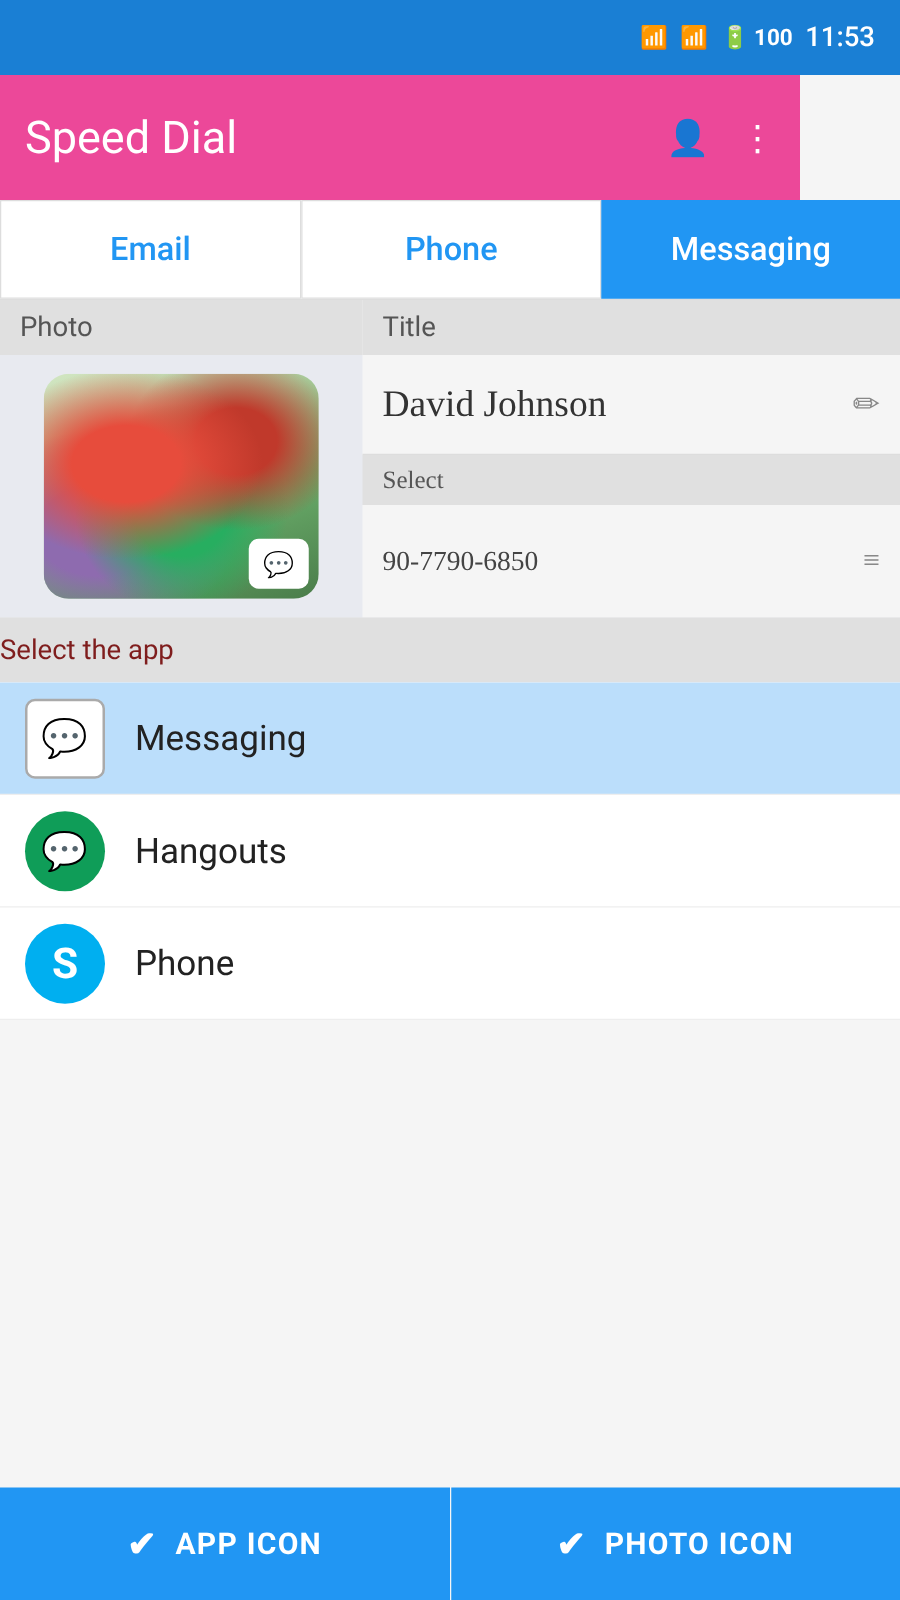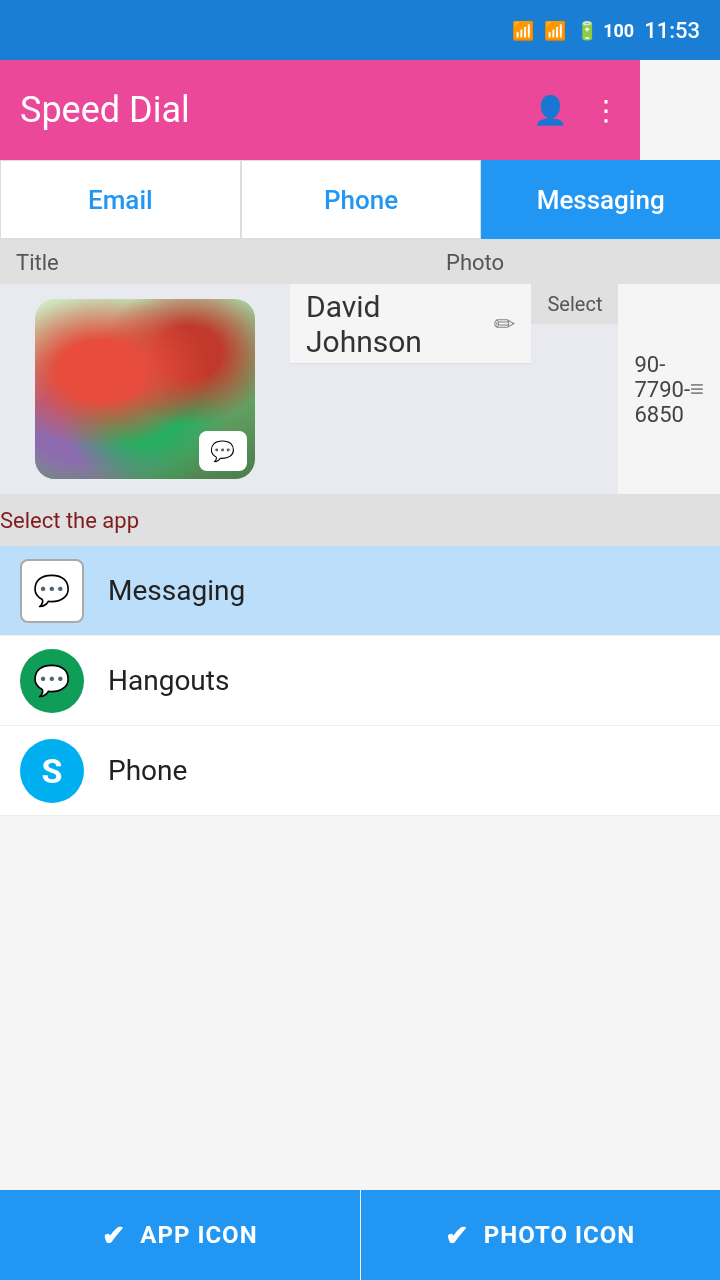--- a/index.html
+++ b/index.html
@@ -119,20 +119,22 @@
       background: white;
       border-radius: 8px;
       display: flex;
       align-items: center;
       justify-content: center;
       font-size: 20px;
     }
     .title-section {
       flex: 1;
       display: flex;
+      flex-direction: column;
+      font-family: Liberation Serif, serif;
     }
     .title-row {
       display: flex;
       align-items: center;
       padding: 14px 16px;
       background: #f5f5f5;
       height: 80px;
       border-bottom: 1px solid #ddd;
     }
     .contact-name {
@@ -276,25 +278,25 @@
     <span>Phone</span>
   </div>
   <div class="tab active">
     <span>Messaging</span>
   </div>
 </div>
 
 <div class="main-content">
 
   <div style="display:flex; height:44px;">
+    <div class="section-label" style="width:290px;">
+      <span>Photo</span>
+    </div>
     <div class="section-label" style="flex:1;">
       <span>Title</span>
-    </div>
-    <div class="section-label" style="width:290px;">
-      <span>Photo</span>
     </div>
   </div>
 
   <div class="contact-area">
     <div class="photo-section">
       <div class="contact-photo">
         <div class="photo-leaves"></div>
         <div class="messaging-badge">💬</div>
       </div>
     </div>

